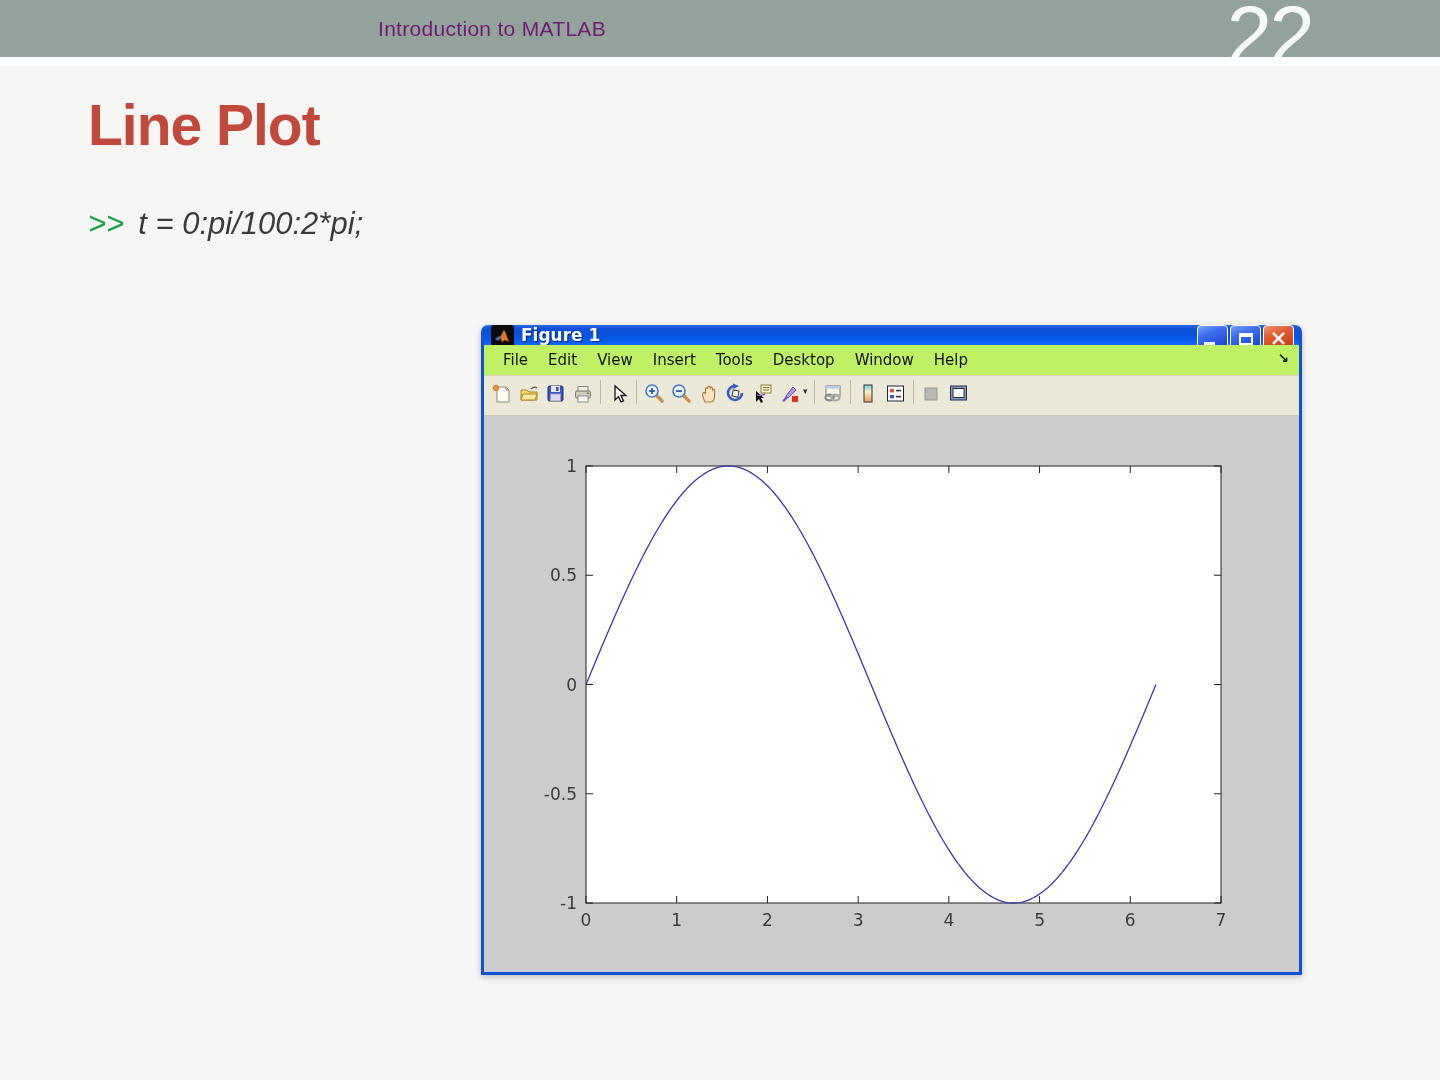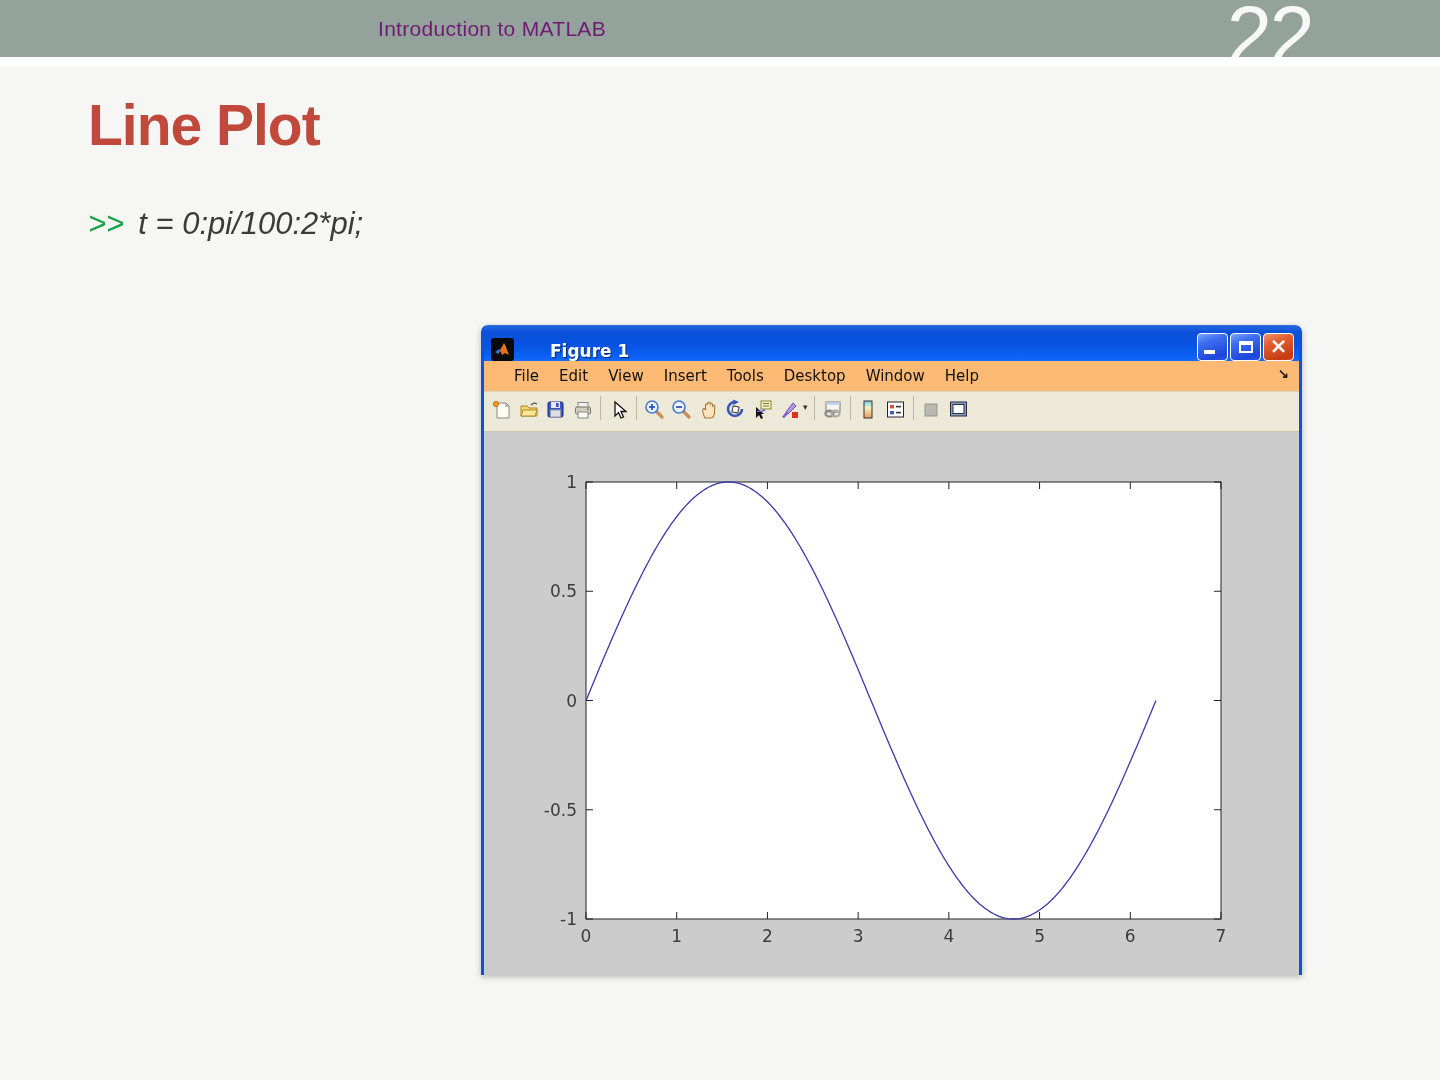--- a/index.html
+++ b/index.html
@@ -44,25 +44,24 @@
   
   .fig-window {
     position:absolute; left:481px; top:325px; width:821px; height:650px;
     border-left:3px solid #0f52d8; border-right:3px solid #0f52d8;
     border-bottom:3px solid #0f52d8;
     border-radius:7px 7px 0 0;
     box-shadow:0 2px 6px rgba(0,0,0,.25);
     background:#cccccc;
   }
   .fig-titlebar {
-    height:36px; border-radius:5px 5px 0 0;
+    height:20px; border-radius:5px 5px 0 0;
     background:linear-gradient(180deg,#2a6ae0 0%,#0b50d8 20%,#0853e2 55%,#0a60f2 85%,#1568fa 100%);
-    display:flex; align-items:flex-end; padding:0 5px 0 7px;
+    display:flex; align-items:flex-start; padding:0 5px 0 7px;
     position:relative;
-    gap:29px;
   }
   .fig-app-icon {
     width:23px; height:23px; background:#0a0a0a; border-radius:3px;
     display:flex; align-items:center; justify-content:center; margin-right:7px;
     flex:none;
   }
   .fig-title {
     color:#ffffff; font-weight:bold; font-size:17px;
     font-family:"DejaVu Sans", sans-serif;
     text-shadow:1px 1px 1px rgba(0,0,30,.6);
@@ -78,22 +77,22 @@
   .win-btn.blue { background:linear-gradient(160deg,#7aa4f8 0%,#3e6ef0 30%,#1d46d8 80%,#2a55e8 100%); }
   .win-btn.red  { background:linear-gradient(160deg,#f0926a 0%,#e25b2d 35%,#c63a12 85%,#d84c20 100%); }
   .glyph-min { position:absolute; left:6px; bottom:6px; width:11px; height:4px; background:#fff; }
   .glyph-max { width:14px; height:12px; border:2px solid #fff; border-top-width:4px; }
   .glyph-close {
     color:#fff; font-size:21px; font-weight:bold; line-height:1;
     font-family:"DejaVu Sans", sans-serif; text-shadow:0 0 1px #fff;
   }
 
   .fig-menubar {
-    height:31px; background:#fdba74; border-bottom:1px solid #d8d4be;
-    display:flex; align-items:center; padding-left:20px; gap:0;
+    height:31px; background:#bef264; border-bottom:1px solid #d8d4be;
+    display:flex; align-items:center; padding-left:9px; gap:0;
     position:relative;
   }
   .menu-item {
     font-size:15px; color:#111; padding:4px 10px; cursor:default;
     font-family:"DejaVu Sans", sans-serif; letter-spacing:0;
   }
   .menu-overflow {
     position:absolute; right:10px; top:5px; font-size:13px; color:#222; font-weight:bold;
   }
 

